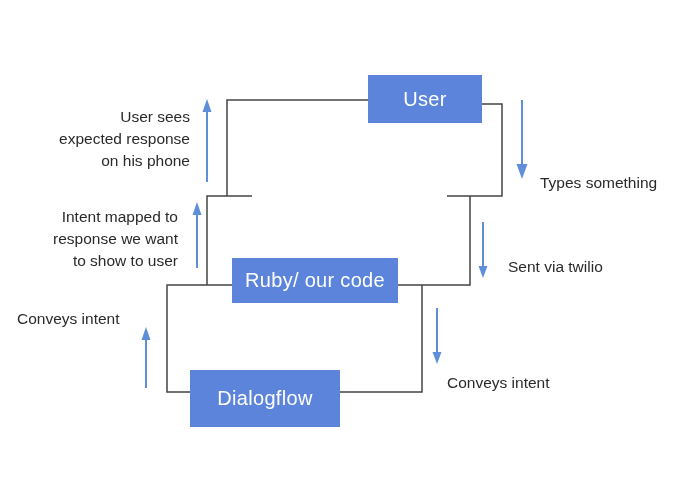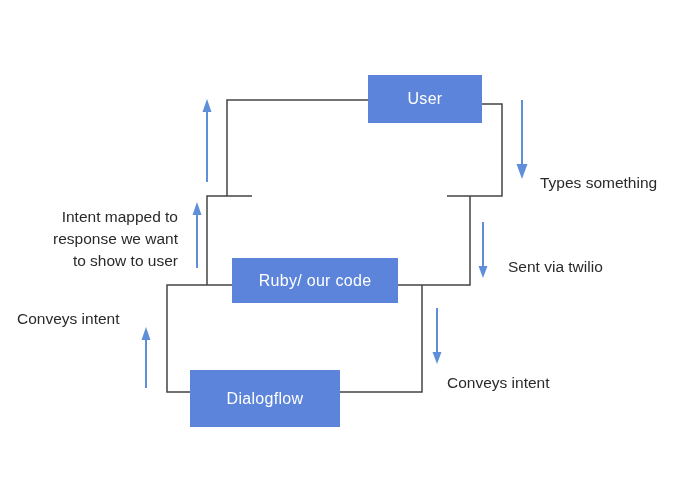--- a/index.html
+++ b/index.html
@@ -9,21 +9,21 @@
     background:#ffffff;
     font-family:"Liberation Sans","DejaVu Sans",sans-serif;
     overflow:hidden;
   }
   .layer{position:absolute;left:0;top:0;width:695px;height:494px;}
   .box{
     position:absolute;
     background:#5b84da;
     color:#ffffff;
     display:flex;align-items:center;justify-content:center;
-    font-size:16px;
+    font-size:20px;
     letter-spacing:0.3px;
     text-align:center;
   }
   .box-user{left:368px;top:75px;width:114px;height:48px;}
   .box-sms{left:252px;top:177px;width:195px;height:45px;}
   .box-ruby{left:232px;top:258px;width:166px;height:45px;}
   .box-dialogflow{left:190px;top:370px;width:150px;height:57px;}
   .lbl{
     position:absolute;
     color:#2a2a2a;
@@ -86,20 +86,23 @@
   <div class="box box-user">
     <span>User</span>
   </div>
   <div class="box box-ruby">
     <span>Ruby/ our code</span>
   </div>
   <div class="box box-dialogflow">
     <span>Dialogflow</span>
   </div>
 
+  <div class="lbl lbl-right-align lbl-l1">User sees
+expected response
+on his phone</div>
   <div class="lbl lbl-right-align lbl-l2">Intent mapped to
 response we want
 to show to user</div>
   <div class="lbl lbl-l3">Conveys intent</div>
   <div class="lbl lbl-r1">Types something</div>
   <div class="lbl lbl-r2">Sent via twilio</div>
   <div class="lbl lbl-r3">Conveys intent</div>
 
 </div>
 

